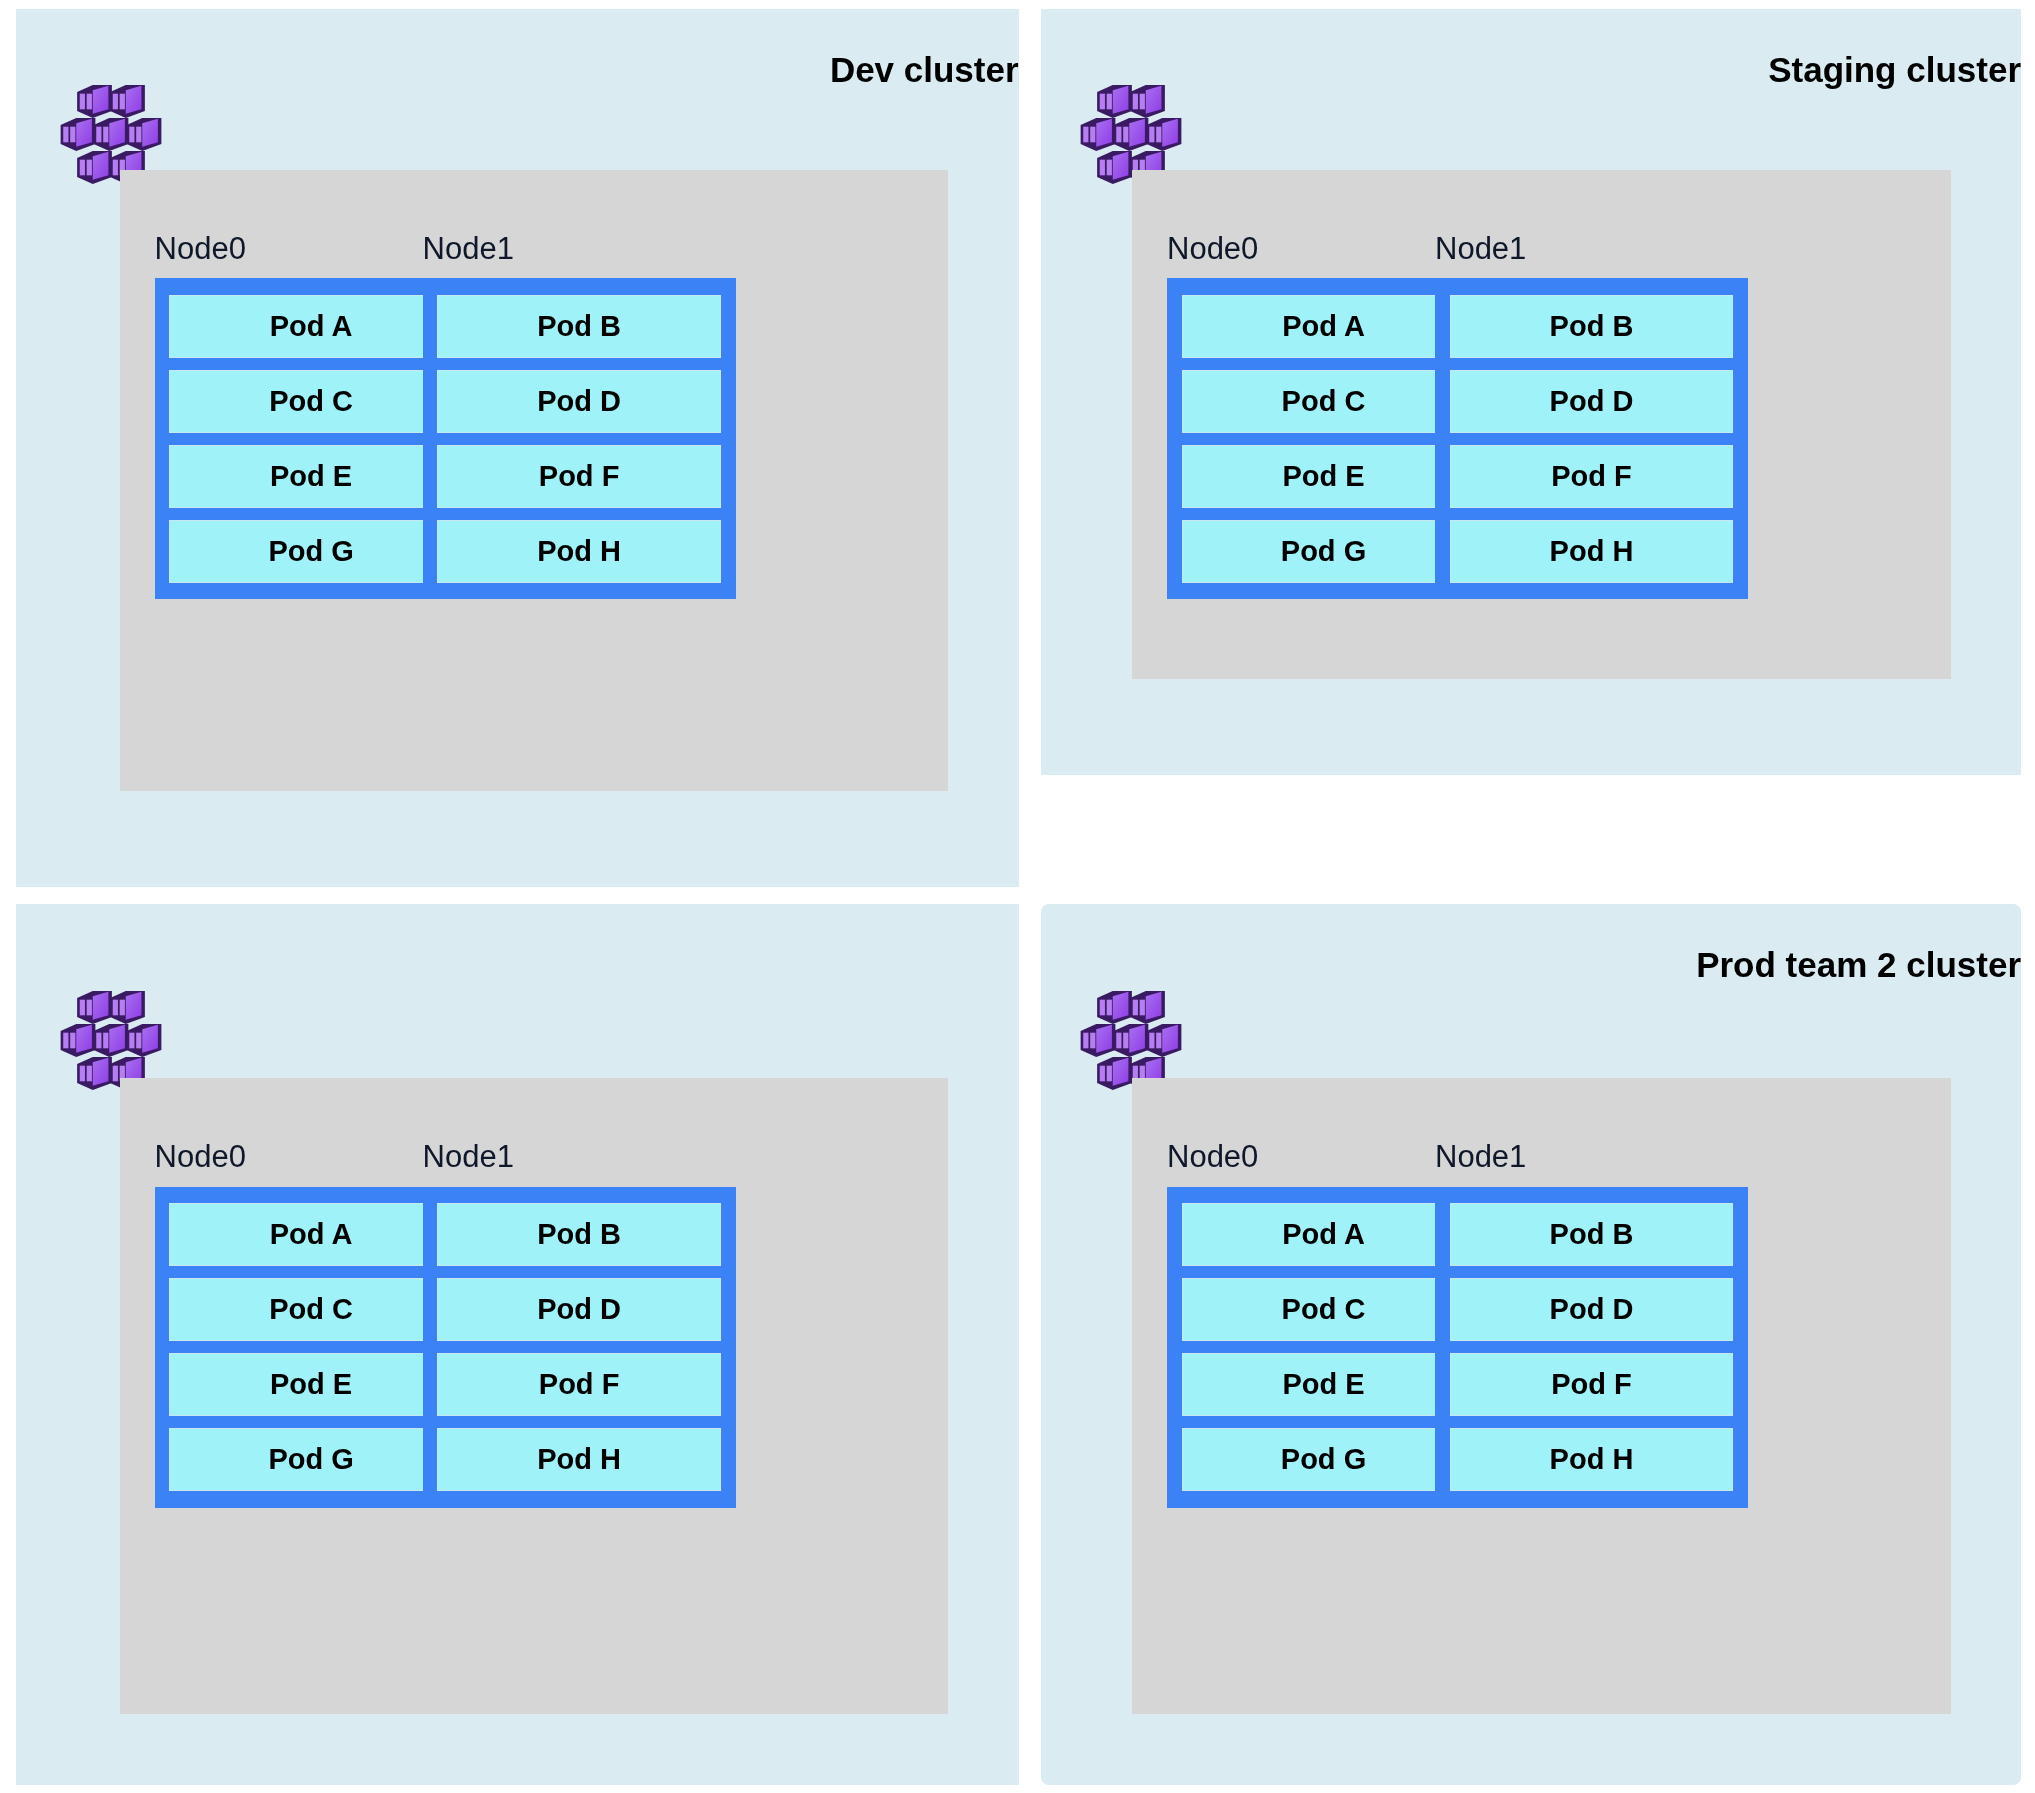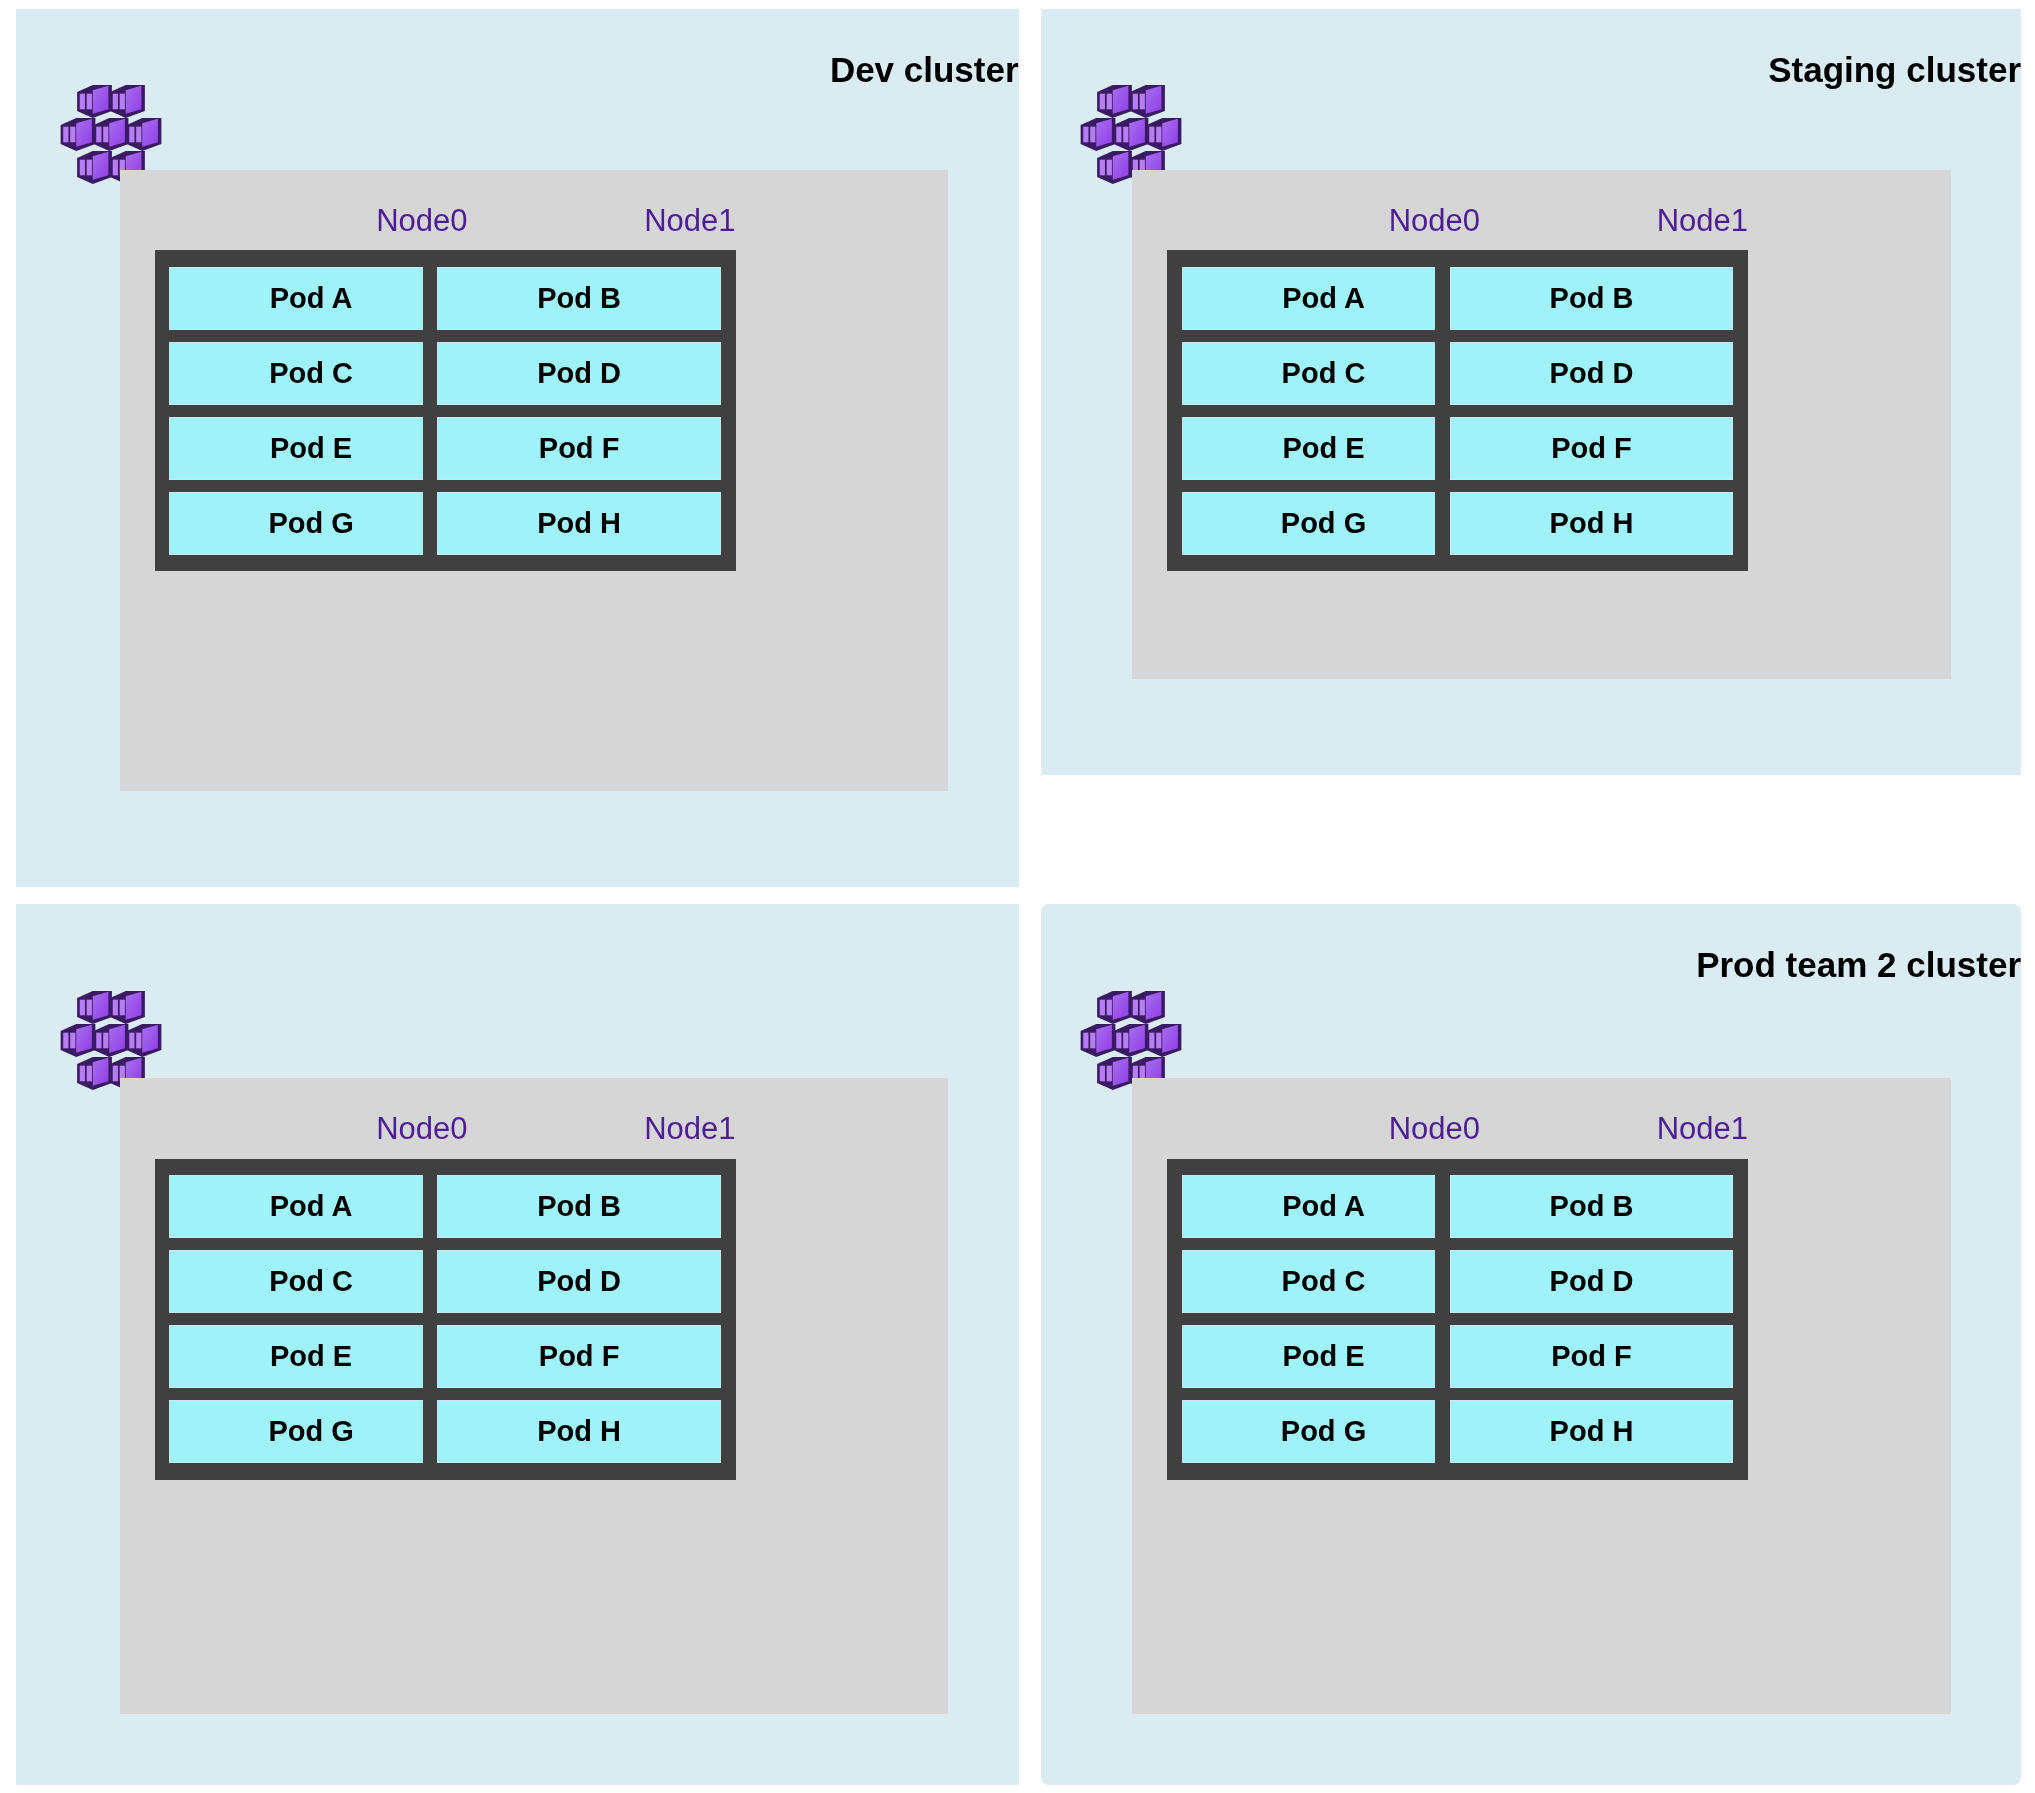--- a/index.html
+++ b/index.html
@@ -79,31 +79,32 @@
   }
 
   .node {
     position: absolute;
     top: 33px;
   }
   .node.n0 { left: 35px;  width: 313px; }
   .node.n1 { left: 287px; width: 313px; padding-left: 16px; }
 
   .node-label {
-    text-align: right;
+    text-align: left;
     font-size: 31px;
     font-weight: normal;
-    color: #4c1d95;
+    color: #0f172a;
     line-height: 1.15;
     margin-bottom: 12px;
     white-space: nowrap;
+    margin-top: 28px;
   }
 
   .node-box {
-    background: #404040;
+    background: #3b82f6;
     padding: 16.5px 14.8px 16.5px 14.8px;
     box-sizing: border-box;
   }
 
   .pod {
     background: #9ff2f7;
     border: 1.7px solid #c9e7ef;
     box-sizing: border-box;
     height: 63px;
     display: flex;

